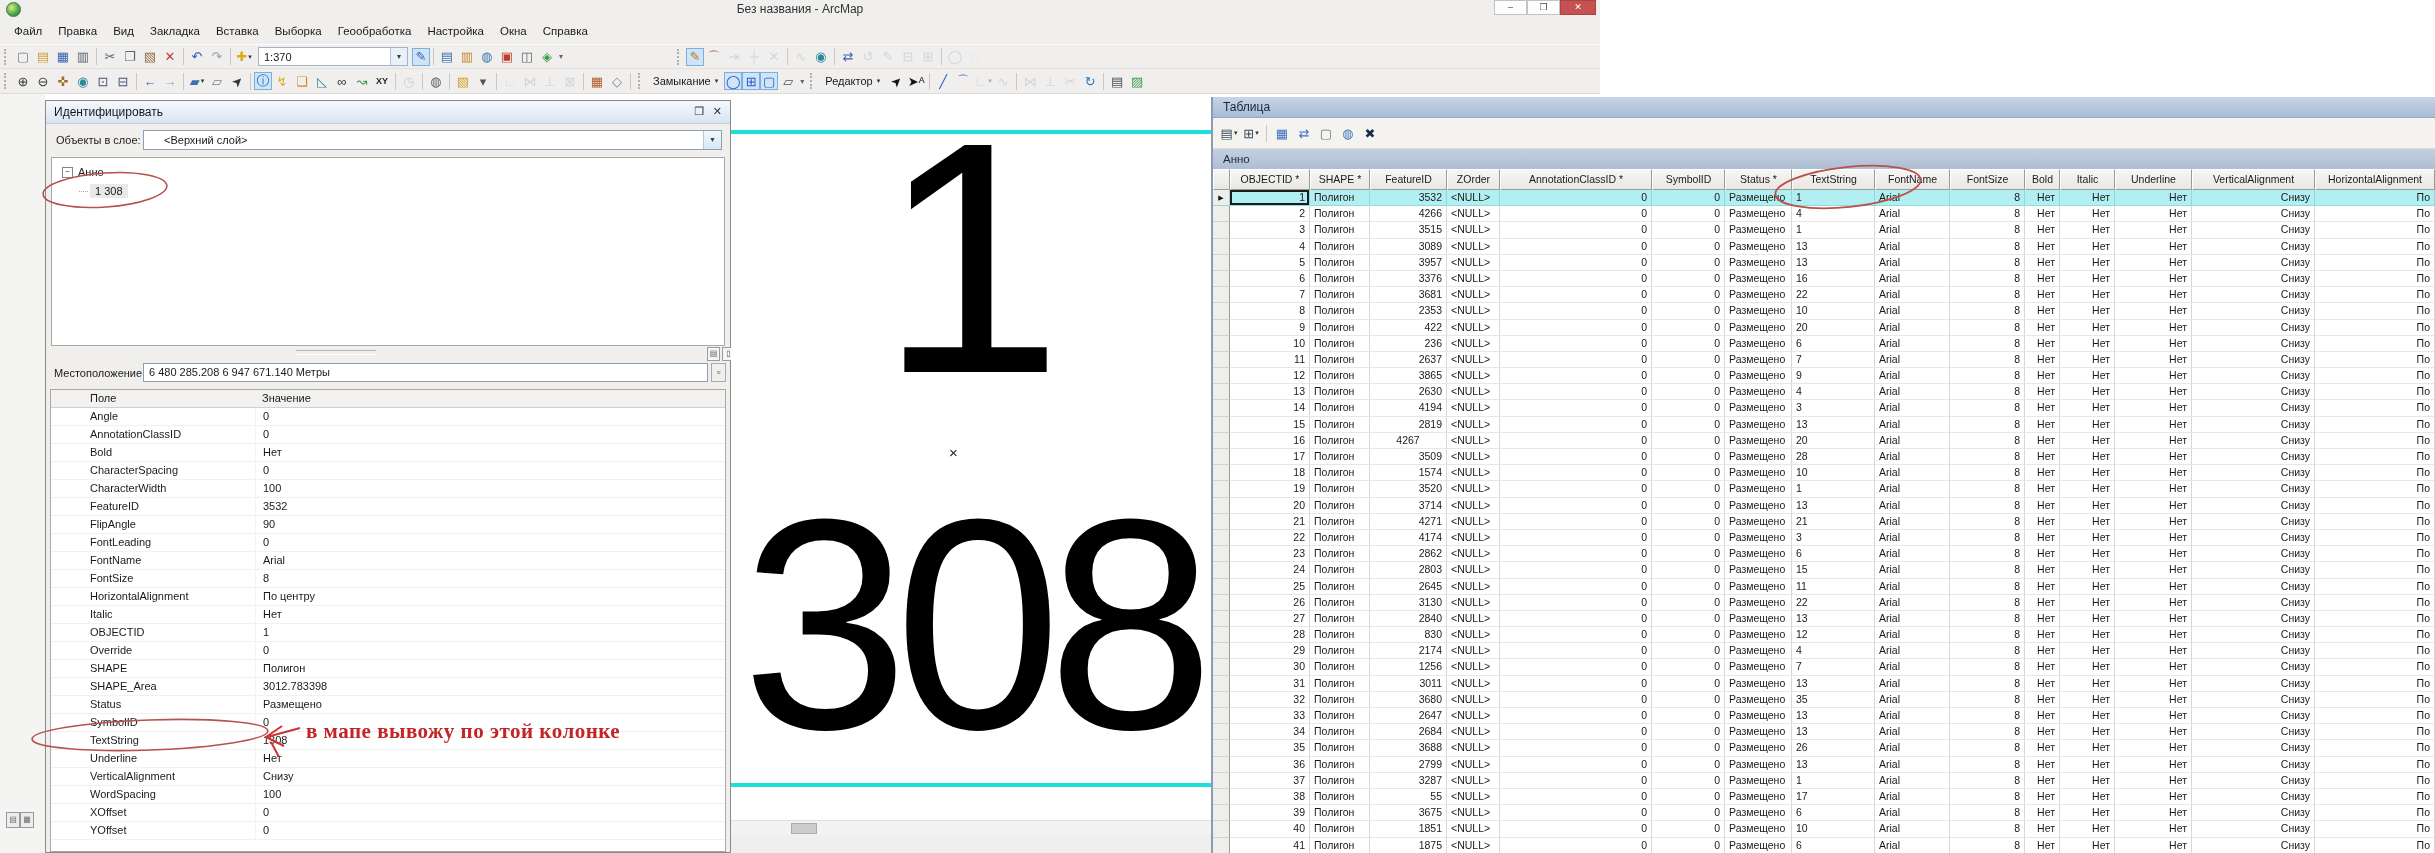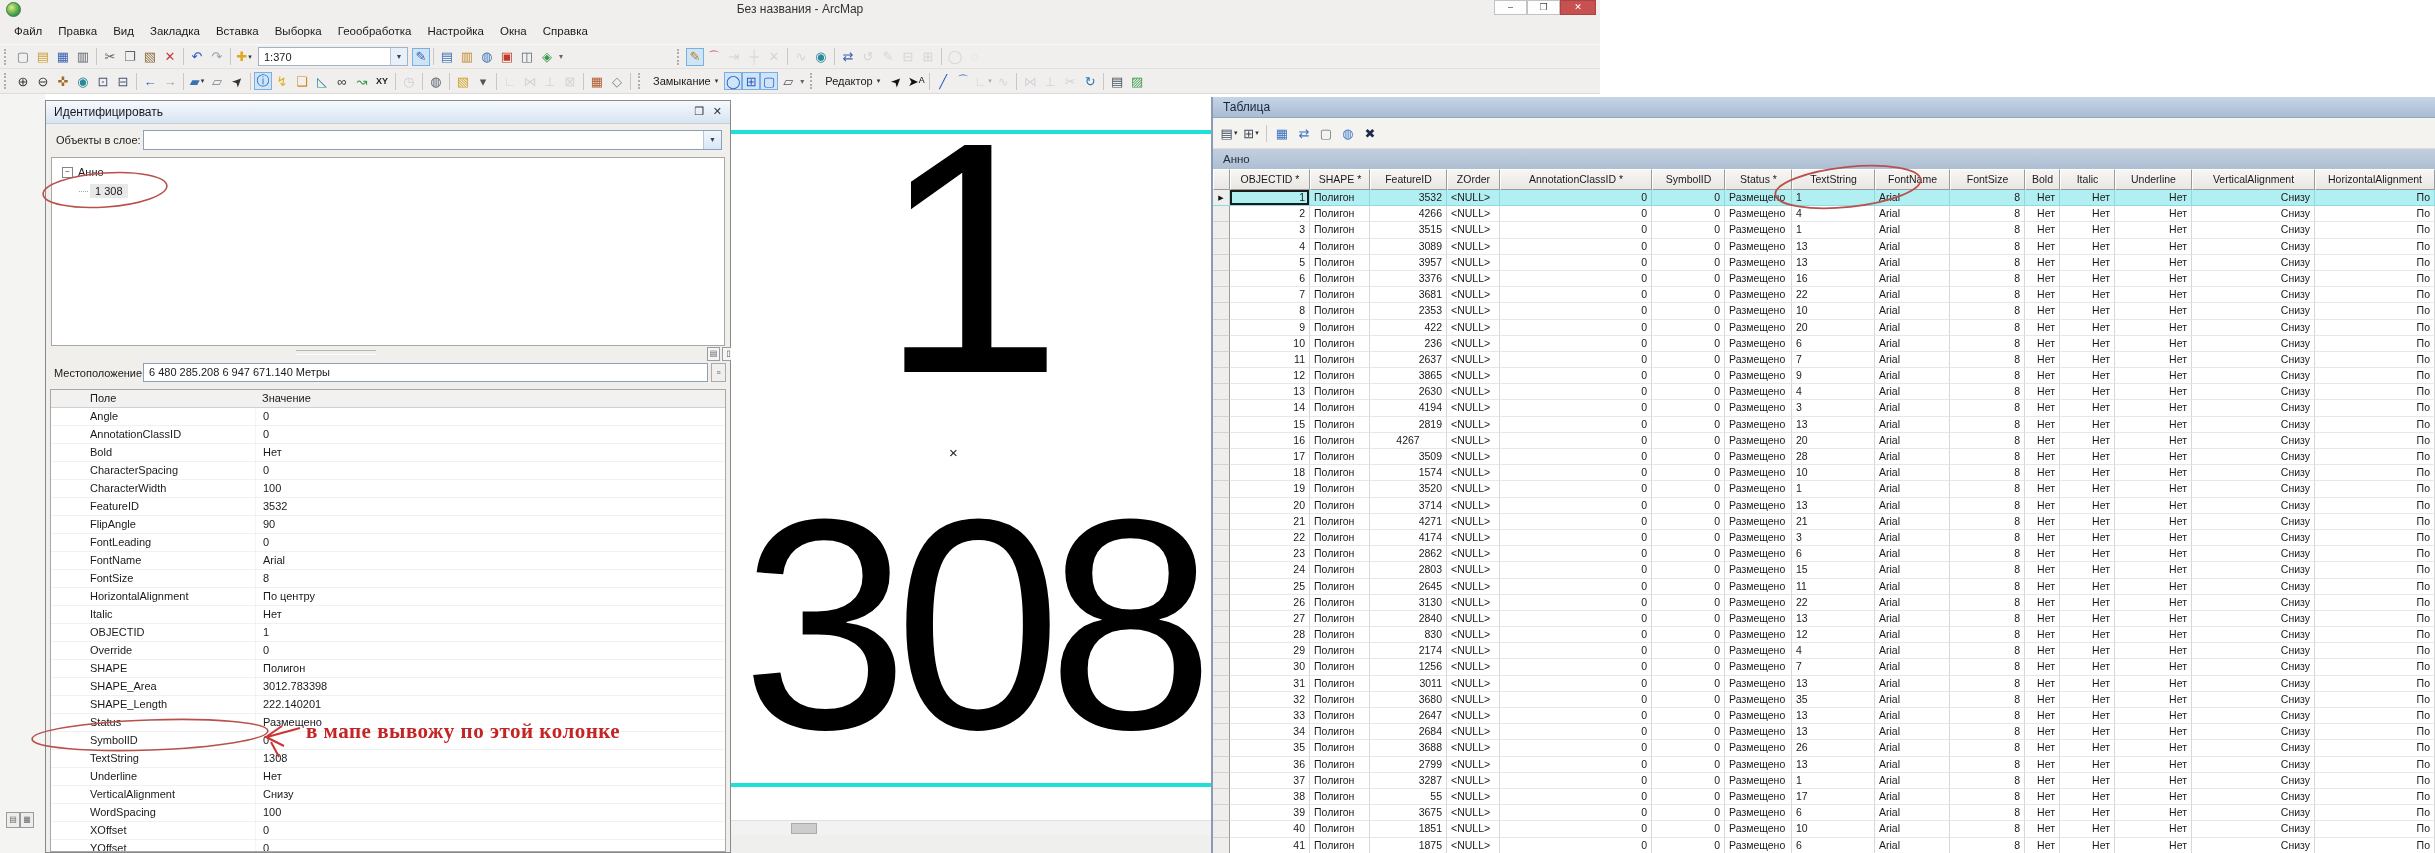--- a/index.html
+++ b/index.html
@@ -415,20 +415,21 @@
   </div>
 
 <div class="abs" id="idw">
   <div class="abs" id="idtitle">
     <div class="t">Идентифицировать</div>
     <div class="abs idt-ic" style="right:26px">❒</div>
     <div class="abs idt-ic" style="right:8px">✕</div>
   </div>
   <div class="abs" id="objlabel">Объекты в слое:</div>
   <div class="abs" id="layercombo">
+    <span class="v">&lt;Верхний слой&gt;</span>
     <span class="carr2">▼</span>
   </div>
   <div class="abs" id="tree">
     <div class="abs" id="treenode1">
       <span class="pmbox">−</span>
       <span>Анно</span>
     </div>
     <div class="abs" id="treenode2">
       <span class="dots">·····</span>
       <span class="lbl">1 308</span>
@@ -502,24 +503,20 @@
           <span class="ik">Override</span>
           <span class="iv">0</span>
         </div>
         <div class="irow">
           <span class="ik">SHAPE</span>
           <span class="iv">Полигон</span>
         </div>
         <div class="irow">
           <span class="ik">SHAPE_Area</span>
           <span class="iv">3012.783398</span>
-        </div>
-        <div class="irow">
-          <span class="ik">SHAPE_Length</span>
-          <span class="iv">222.140201</span>
         </div>
         <div class="irow">
           <span class="ik">Status</span>
           <span class="iv">Размещено</span>
         </div>
         <div class="irow">
           <span class="ik">SymbolID</span>
           <span class="iv">0</span>
         </div>
         <div class="irow">

